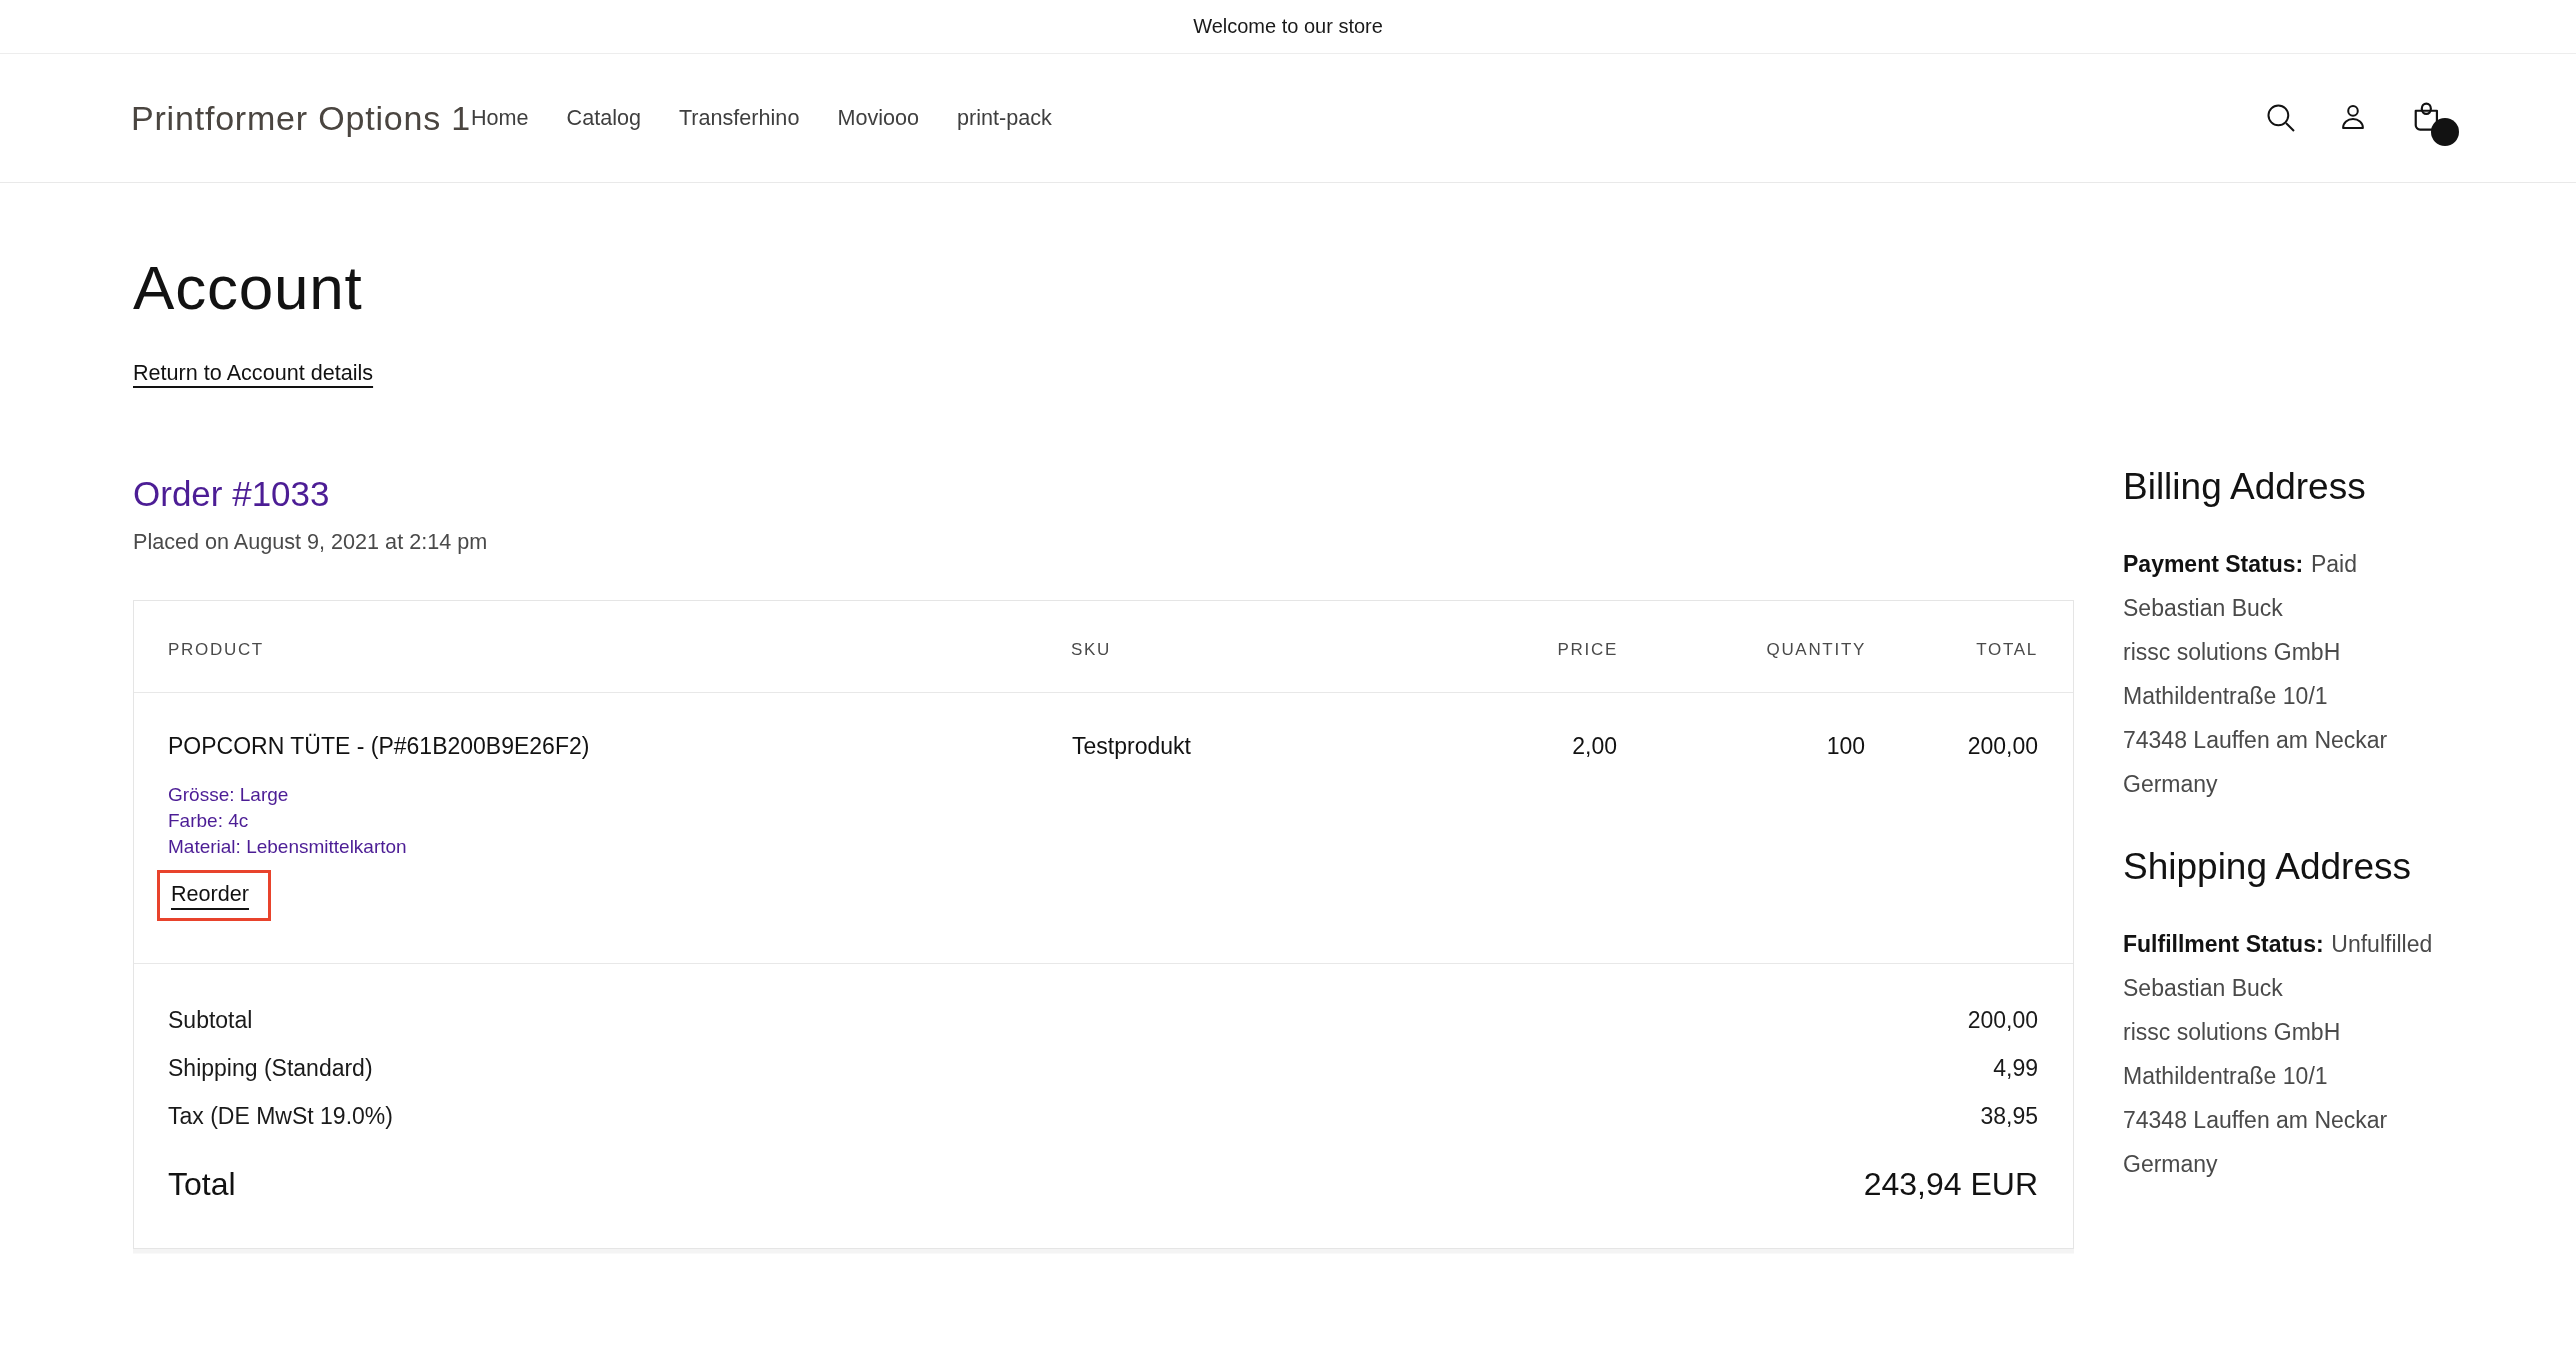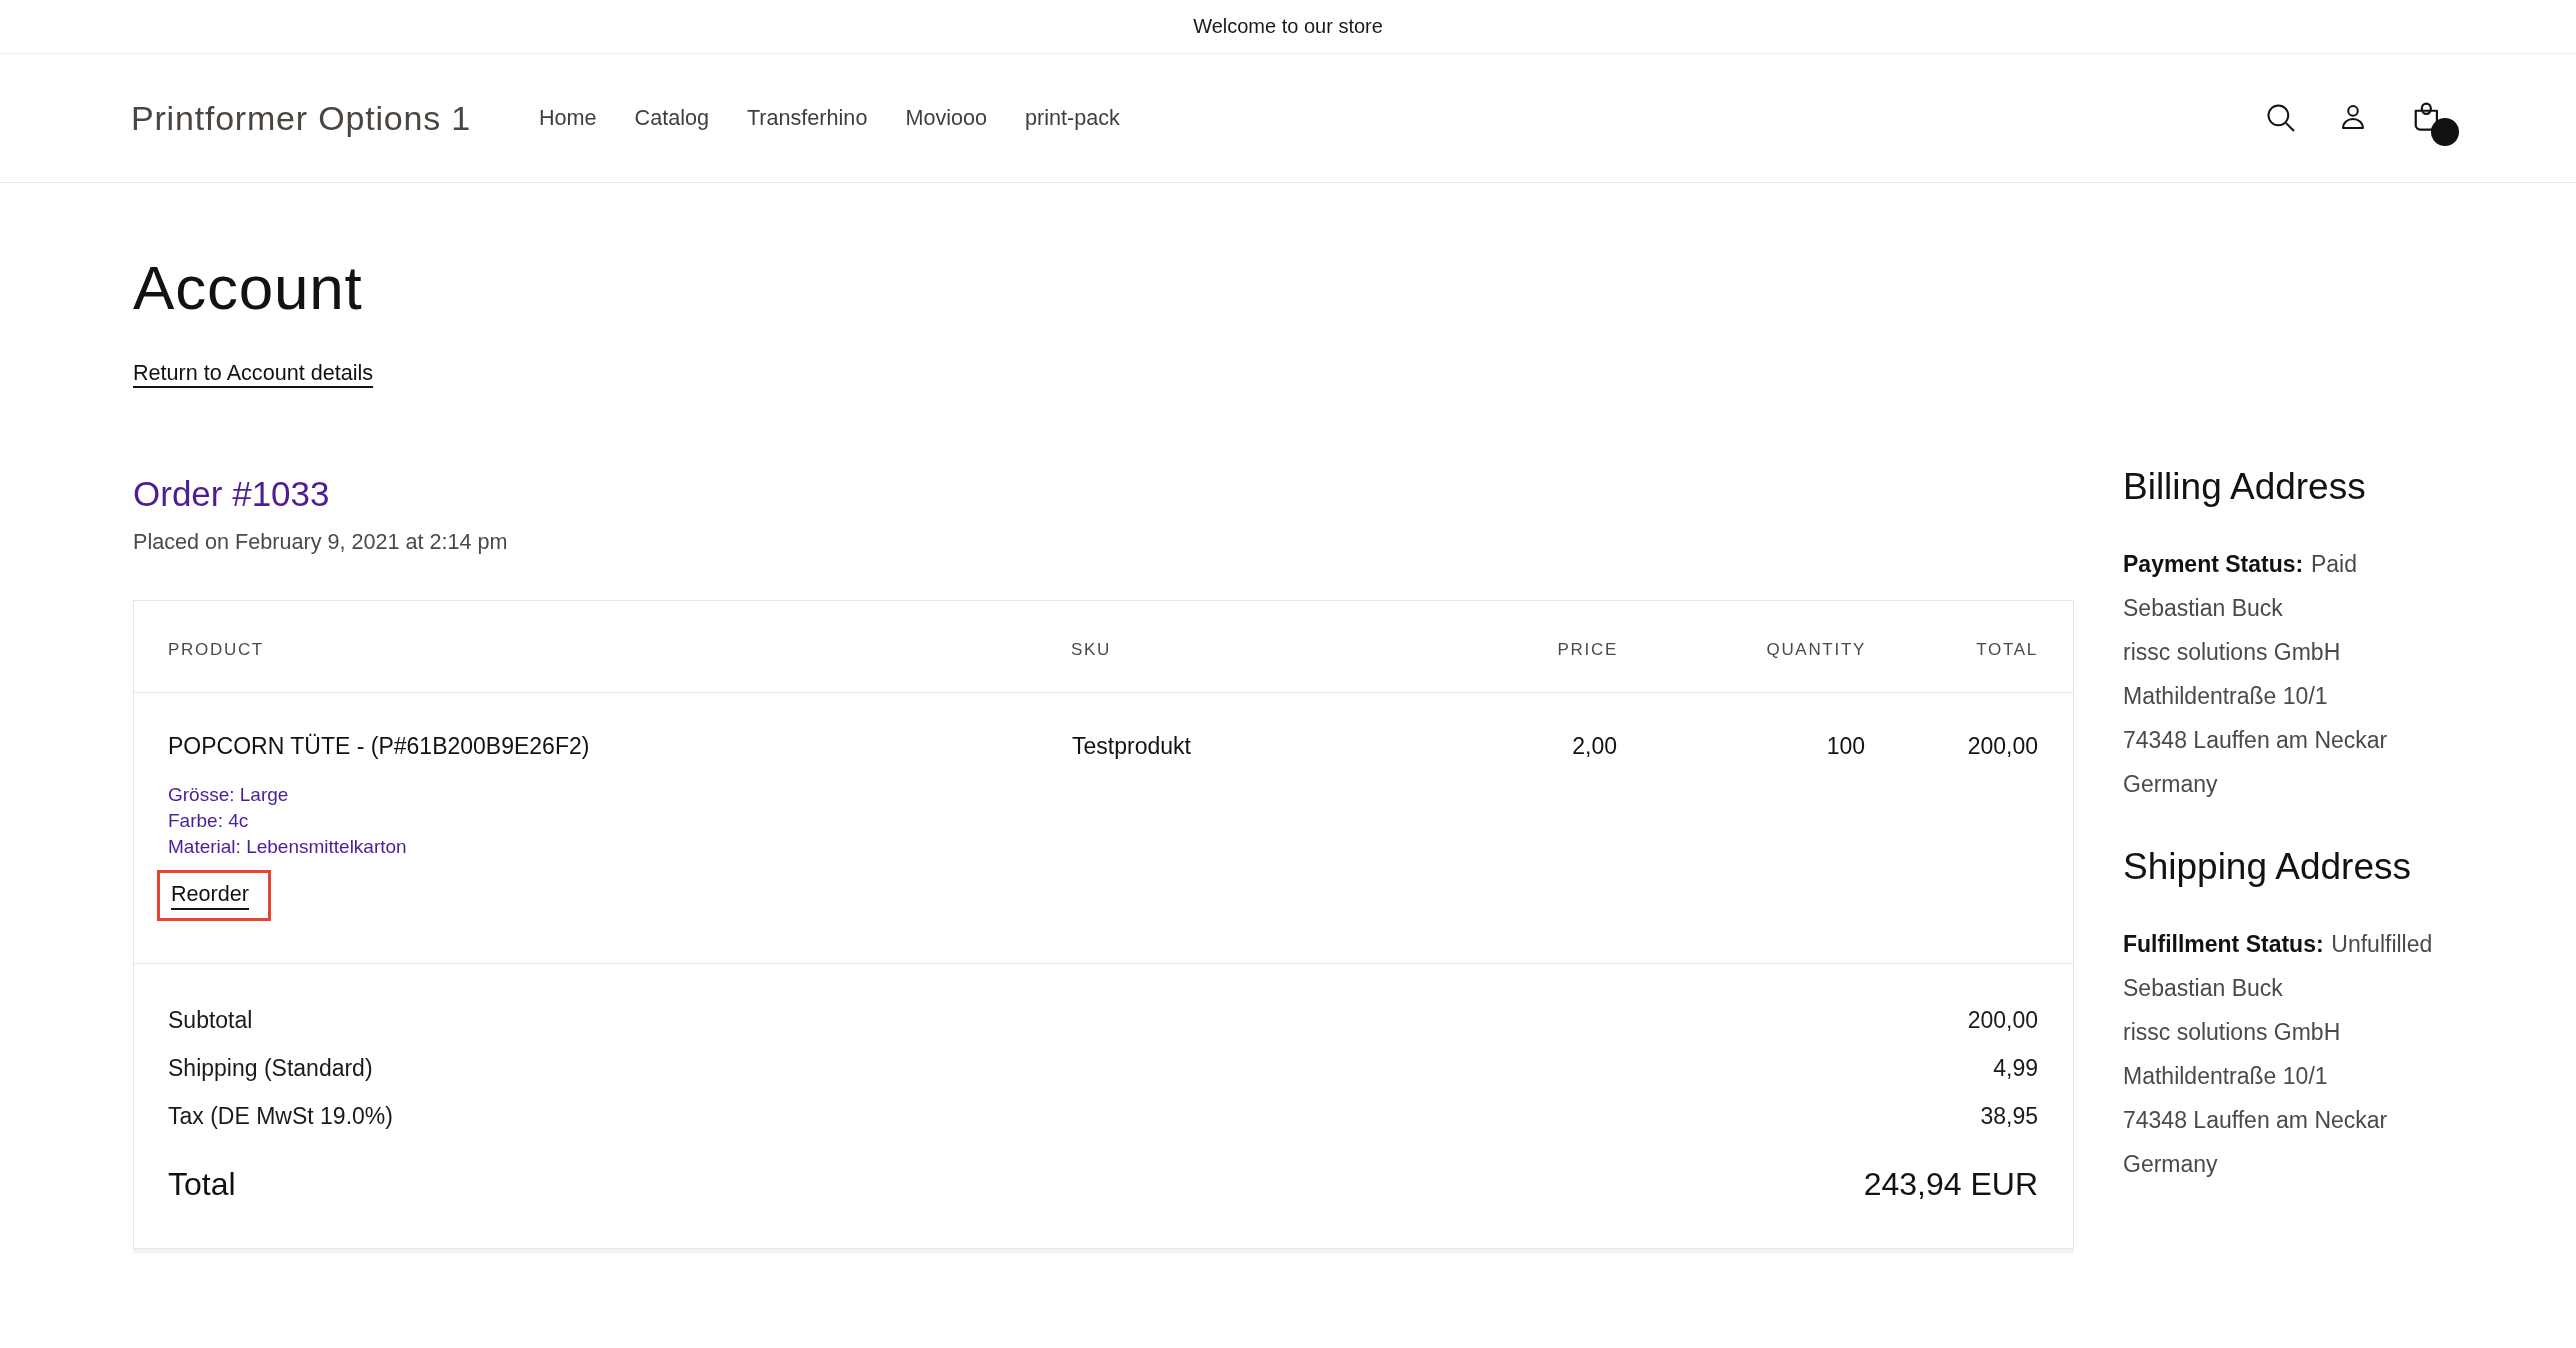--- a/index.html
+++ b/index.html
@@ -29,21 +29,21 @@
     background: #ffffff;
   }
   .brand {
     font-size: 34px;
     color: #4a4540;
     letter-spacing: 0.8px;
     text-decoration: none;
     white-space: nowrap;
     cursor: pointer;
   }
-  .nav { display: flex; align-items: center; margin-left: 68px; }
+  .nav { display: flex; align-items: center; }
   .nav a {
     padding: 0 19px;
     font-size: 21.6px;
     color: #3f3f3f;
     text-decoration: none;
     cursor: pointer;
     white-space: nowrap;
   }
   .nav a:first-child { padding-left: 0; }
   .header-icons { margin-left: auto; display: flex; align-items: center; gap: 4.6px; }
@@ -193,21 +193,21 @@
   </div>
 </div>
 
 <div class="main">
   <h1 class="page-title">Account</h1>
   <a class="return-link">Return to Account details</a>
 
   <div class="columns">
     <div class="order-col">
       <h2 class="order-title">Order #1033</h2>
-      <div class="order-placed">Placed on February 9, 2021 at 2:14 pm</div>
+      <div class="order-placed">Placed on August 9, 2021 at 2:14 pm</div>
 
       <div class="order-table-wrap">
         <table class="order-table">
           <thead>
             <tr>
               <th class="col-product">PRODUCT</th>
               <th class="col-sku">SKU</th>
               <th class="col-price">PRICE</th>
               <th class="col-qty">QUANTITY</th>
               <th class="col-total">TOTAL</th>

